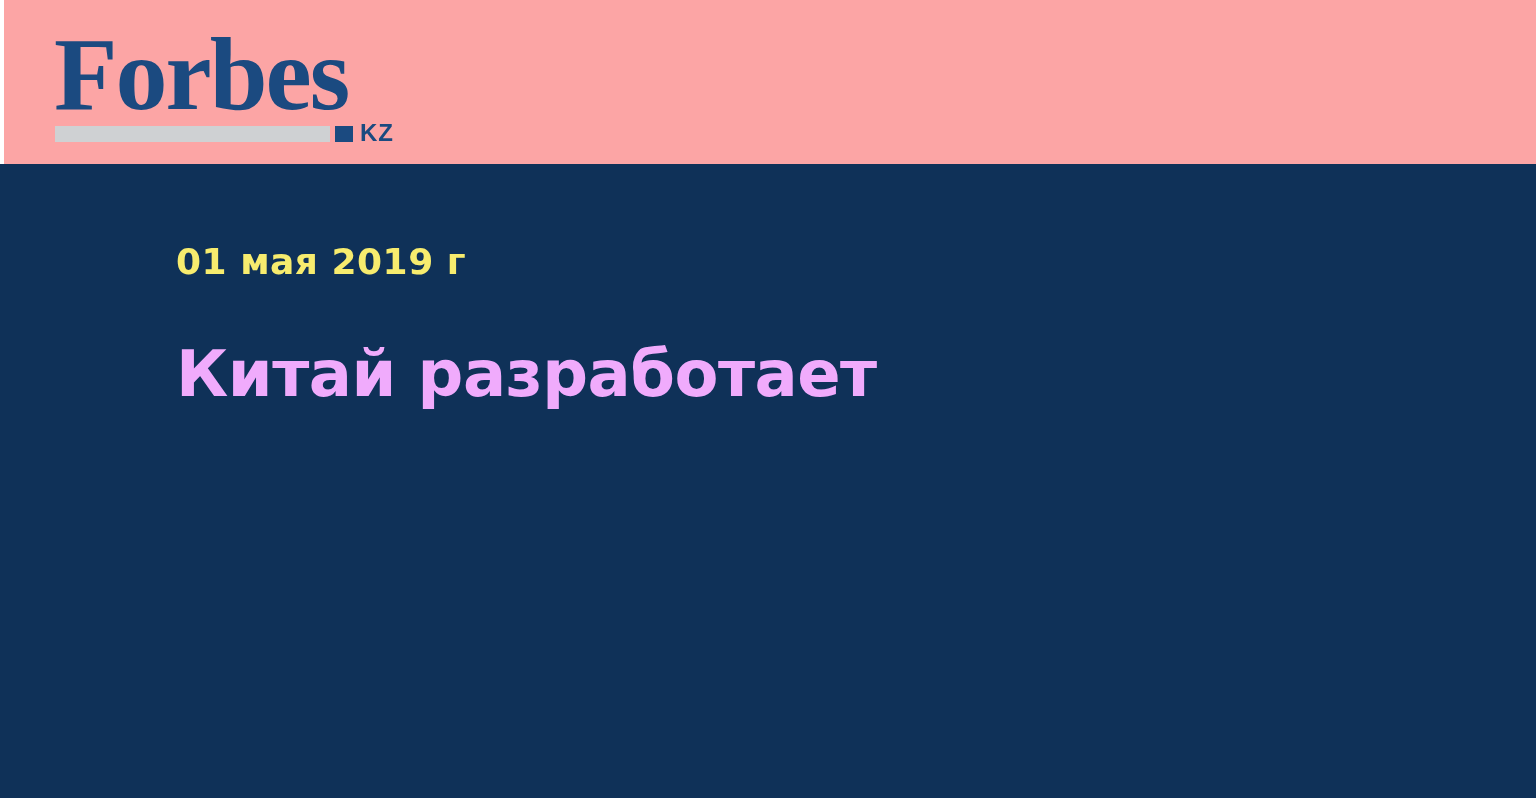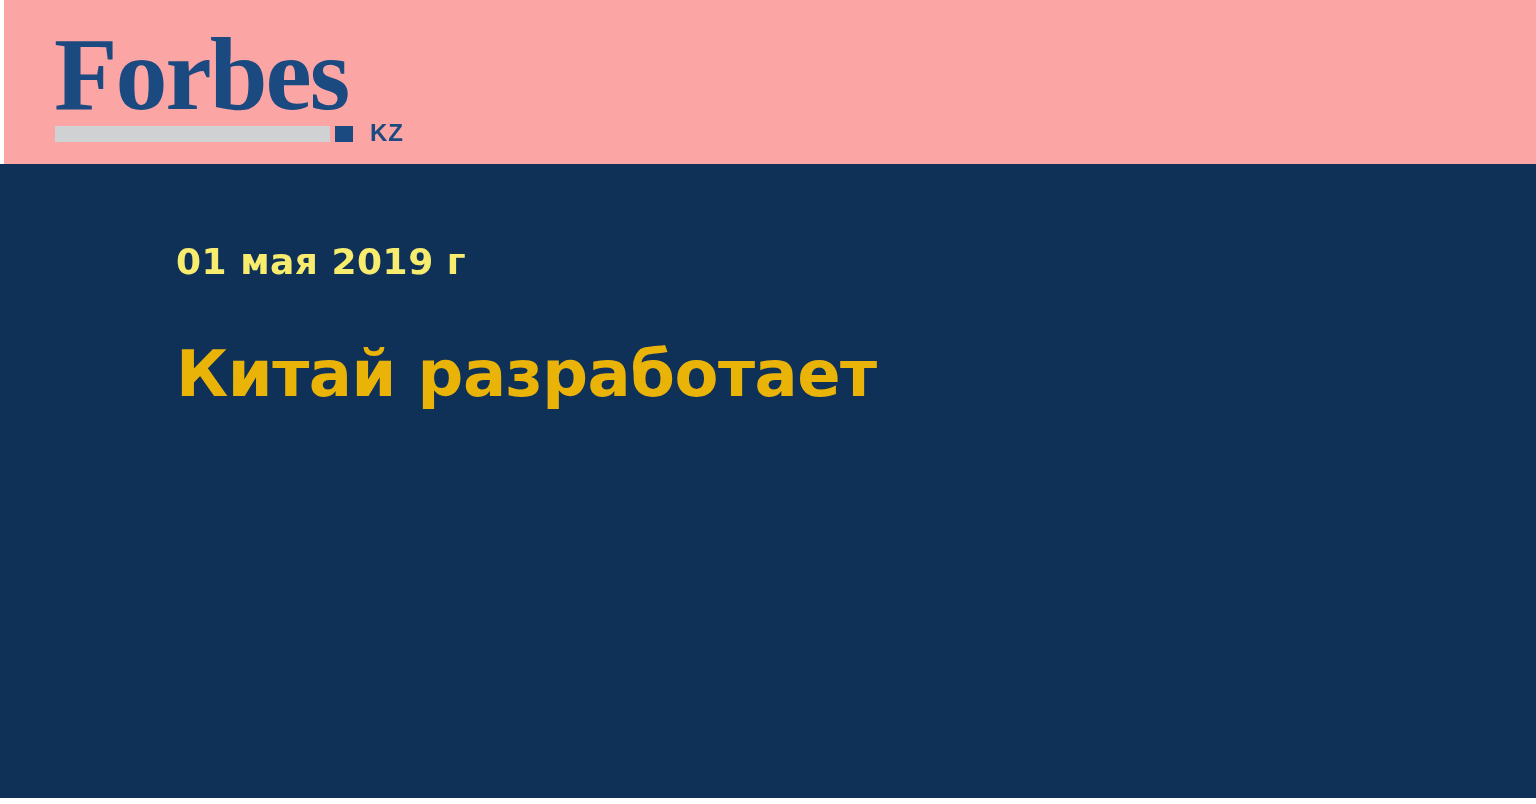--- a/index.html
+++ b/index.html
@@ -76,21 +76,20 @@
     position: absolute;
     left: 306px;
     top: 99px;
     font-family: "Liberation Sans", sans-serif;
     font-weight: 700;
     font-size: 24px;
     line-height: 24px;
     letter-spacing: 1px;
     color: #1b4a80;
     text-transform: uppercase;
-    margin-left: 10px;
   }
 
   
   .hero {
     position: absolute;
     left: 0;
     top: 164px;
     width: 1536px;
     height: 634px;
     background: #0f3158;
@@ -117,21 +116,21 @@
   }
 
   .article-title {
     margin: 0;
     padding-top: 48px;
     font-family: "DejaVu Sans", "Liberation Sans", sans-serif;
     font-weight: 700;
     font-size: 64px;
     line-height: 88px;
     letter-spacing: -0.5px;
-    color: #eab308;
+    color: #f0abfc;
     max-width: 1060px;
   }
 
   .article-title .title-line {
     display: block;
     white-space: nowrap;
   }
 </style>
 </head>
 <body>

